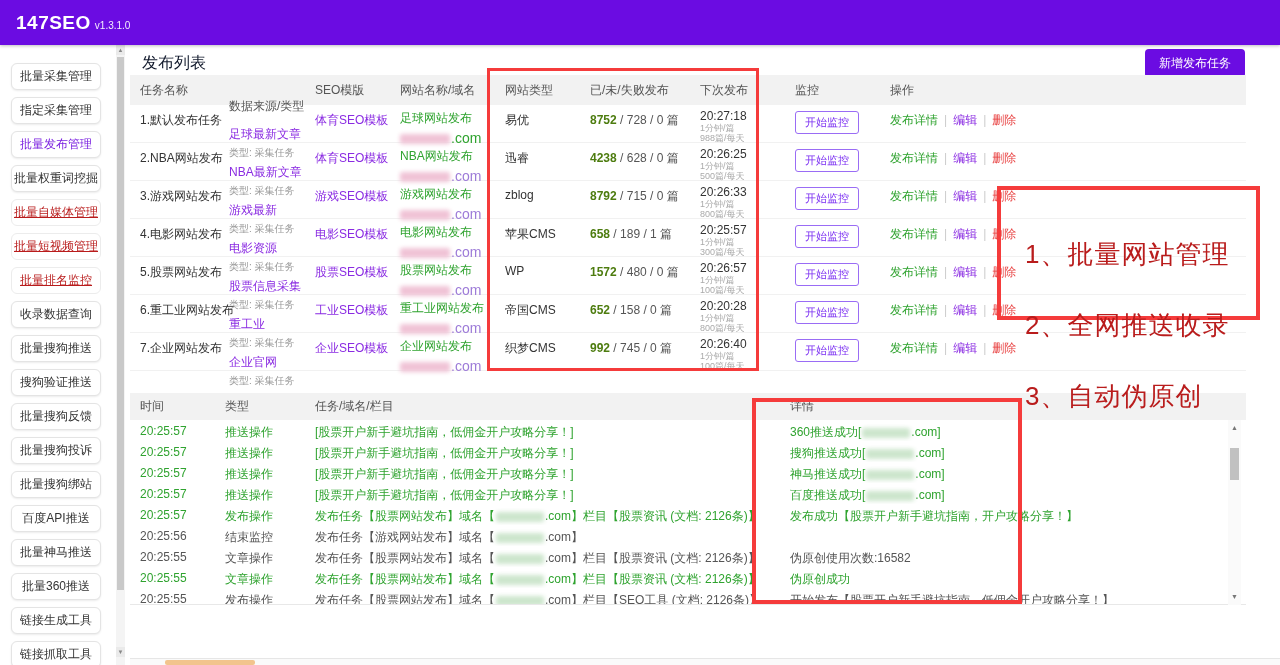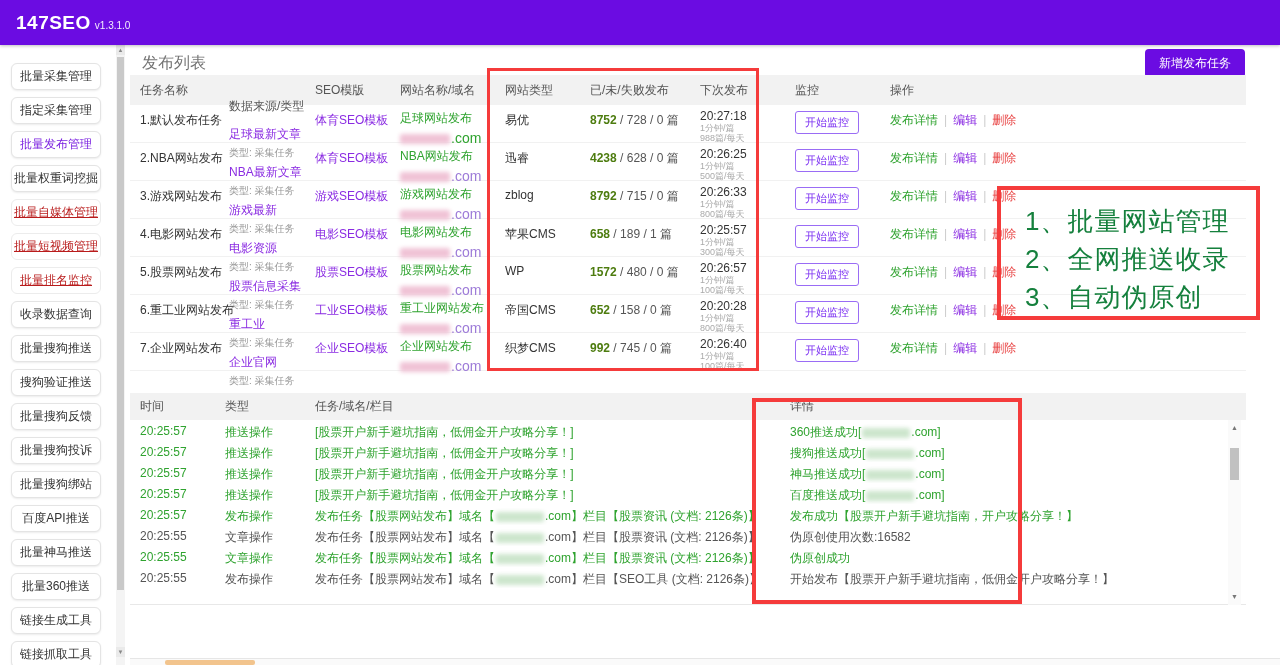--- a/index.html
+++ b/index.html
@@ -26,21 +26,21 @@
   .sbtn.active { color:#7a1fe0; }
   .sbtn.disabled { color:#b91c1c; box-shadow:none; border-color:#ececec; cursor:default;text-decoration:underline; }
   .side-scroll { position:absolute; right:5px; top:0; width:9px; height:620px; background:#f4f4f4; }
   .side-scroll .arr { position:absolute; left:0; width:9px; height:10px; font-size:6px; color:#888;
                       text-align:center; line-height:10px; background:#eaeaea; cursor:pointer; }
   .side-scroll .arr.up { top:0; } .side-scroll .arr.down { bottom:8px; }
   .side-thumb { position:absolute; left:1px; top:12px; width:7px; height:533px; background:#c9c9c9; cursor:pointer; }
 
   
   .main { position:absolute; left:130px; top:45px; width:1150px; height:620px; background:#fff; }
-  .page-title { position:absolute; left:12px; top:8px; font-size:16px; color:#737373; }
+  .page-title { position:absolute; left:12px; top:8px; font-size:16px; color:#0f172a; }
   .new-task { position:absolute; right:35px; top:4px; background:#6b0ce2; color:#fff; border:none;
               border-radius:4px; font-size:12px; padding:6px 14px; cursor:pointer; }
 
   
   .t-head { position:absolute; left:0; top:30px; width:1116px; height:30px; background:#f2f2f2; }
   .hcell { position:absolute; top:0; height:30px; line-height:30px; font-size:12px; color:#555; white-space:nowrap; }
   .trows { position:absolute; left:0; top:60px; width:1116px; }
   .trow { position:relative; height:38px; border-bottom:1px solid #f1f1f1; }
   .cell { position:absolute; top:7px; font-size:12px; color:#333; white-space:nowrap; }
   .col-name { left:10px;  width:85px; }
@@ -90,22 +90,22 @@
   .hscroll { position:absolute; left:130px; bottom:0; width:1150px; height:7px; background:#fafafa;
              border-top:1px solid #e6e6e6; }
   .hthumb { position:absolute; left:35px; top:1px; width:90px; height:5px; background:#f2c48d;
             border-radius:2px; cursor:pointer; }
 
   
   .redbox { position:absolute; border:3px solid #f53b3b; z-index:40; pointer-events:none; }
   .rb1 { left:487px; top:68px;  width:272px; height:303px; }
   .rb2 { left:997px; top:186px; width:263px; height:134px; border-width:4px; }
   .rb3 { left:752px; top:398px; width:270px; height:206px; border-width:4px; }
-  .rb2 .note-line { color:#15803d; font-size:26px; line-height:38px; padding-left:24px;
-                    letter-spacing:1px; white-space:nowrap; }
+  .rb2 .note-line { color:#b91c1c; font-size:26px; line-height:38px; padding-left:24px;
+                    letter-spacing:1px; white-space:nowrap;margin-top:33px; }
   .rb2 { padding-top:12px; background:transparent; }
 </style>
 </head>
 <body>
 
 <div class="topbar">
   <div class="brand-wrap">
     <span class="brand">147SEO</span>
     <span class="version">v1.3.1.0</span>
   </div>
@@ -457,20 +457,30 @@
         <div class="lcell lcol-time green">20:25:57</div>
         <div class="lcell lcol-type green">发布操作</div>
         <div class="lcell lcol-task">
           <span class="green">发布任务【股票网站发布】域名【</span><span class="blur-green"></span><span class="green">.com】栏目【股票资讯 (文档: 2126条)】</span>
         </div>
         <div class="lcell lcol-detail">
           <span class="green">发布成功【股票开户新手避坑指南，开户攻略分享！】</span><span class="green"></span>
         </div>
       </div>
 
+      <div class="lrow">
+        <div class="lcell lcol-time dark">20:25:56</div>
+        <div class="lcell lcol-type dark">结束监控</div>
+        <div class="lcell lcol-task">
+          <span class="dark">发布任务【游戏网站发布】域名【</span><span class="blur-green"></span><span class="dark">.com】</span>
+        </div>
+        <div class="lcell lcol-detail">
+          <span class="dark"></span><span class="dark"></span>
+        </div>
+      </div>
 
       <div class="lrow">
         <div class="lcell lcol-time dark">20:25:55</div>
         <div class="lcell lcol-type dark">文章操作</div>
         <div class="lcell lcol-task">
           <span class="dark">发布任务【股票网站发布】域名【</span><span class="blur-green"></span><span class="dark">.com】栏目【股票资讯 (文档: 2126条)】</span>
         </div>
         <div class="lcell lcol-detail">
           <span class="dark">伪原创使用次数:16582</span><span class="dark"></span>
         </div>

